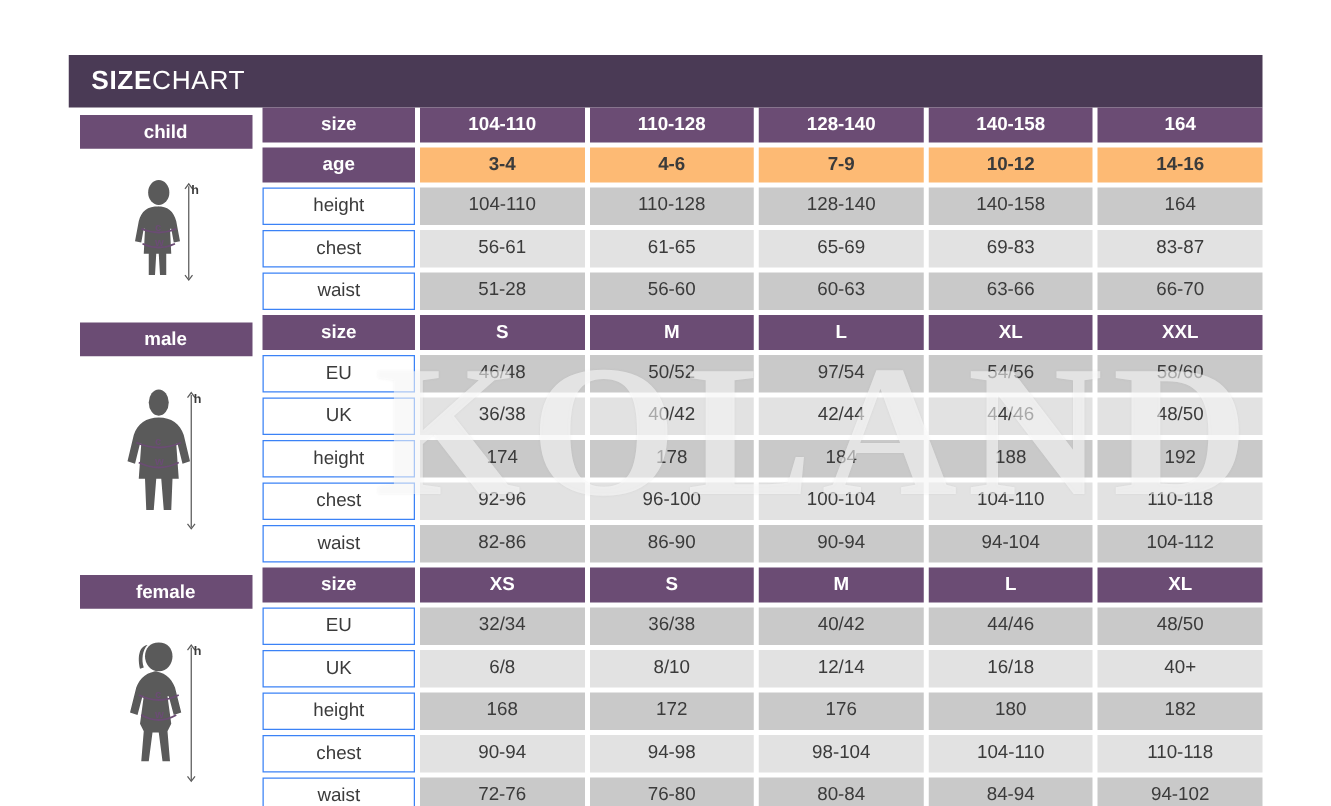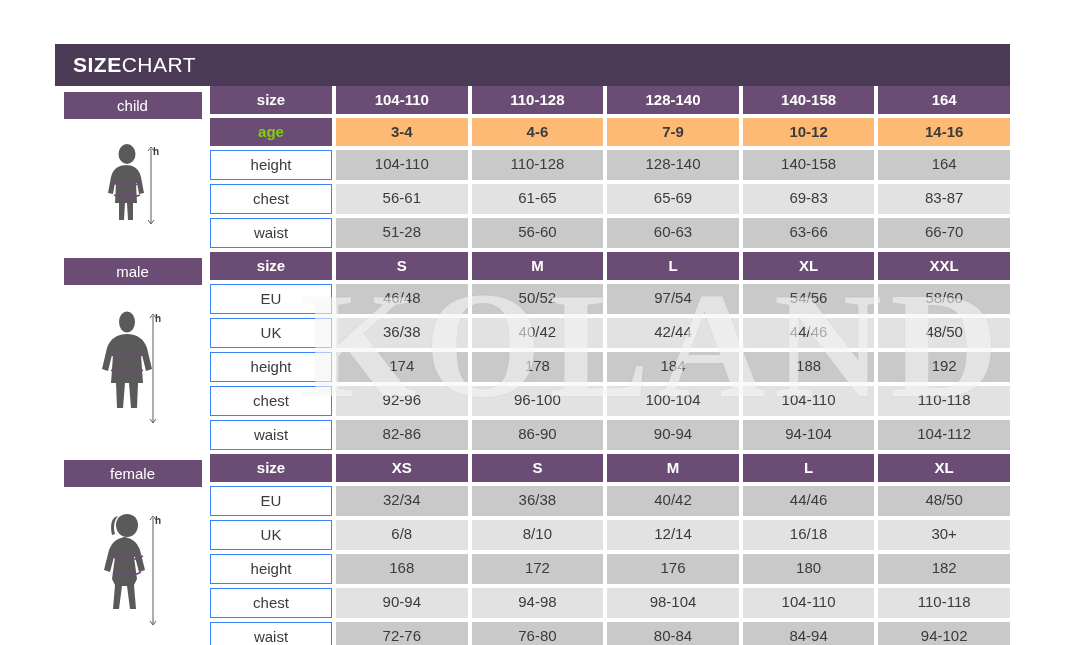--- a/index.html
+++ b/index.html
@@ -50,21 +50,21 @@
     display: flex;
     flex-direction: column;
     align-items: center;
   }
   .group-label {
     width: 138px;
     margin-top: 6px;
     background: #6b4c74;
     color: #ffffff;
     font-size: 15px;
-    font-weight: normal;
+    font-weight: bold;
     text-align: center;
     padding: 5px 0 5px 0;
     box-sizing: border-box;
   }
   .figure-wrap {
     flex: 1;
     display: flex;
     align-items: center;
     justify-content: center;
     padding-top: 2px;
@@ -109,21 +109,21 @@
     font-weight: bold;
     border: none;
   }
   .row.header .cell {
     background: #6b4c74;
     color: #ffffff;
     font-weight: bold;
   }
   .row.subheader .label-cell {
     background: #6b4c74;
-    color: #84cc16;
+    color: #ffffff;
     font-weight: bold;
     border: none;
     text-align: center;
   }
   .row.subheader .cell {
     background: #fdba74;
     color: #3b3b3b;
     font-weight: bold;
   }
   .row.data .cell.alt-dark { background: #c9c9c9; }
@@ -340,21 +340,21 @@
             <div class="cell alt-dark">40/42</div>
             <div class="cell alt-dark">44/46</div>
             <div class="cell alt-dark">48/50</div>
           </div>
           <div class="row data">
             <div class="label-cell">UK</div>
             <div class="cell alt-light">6/8</div>
             <div class="cell alt-light">8/10</div>
             <div class="cell alt-light">12/14</div>
             <div class="cell alt-light">16/18</div>
-            <div class="cell alt-light">30+</div>
+            <div class="cell alt-light">40+</div>
           </div>
           <div class="row data">
             <div class="label-cell">height</div>
             <div class="cell alt-dark">168</div>
             <div class="cell alt-dark">172</div>
             <div class="cell alt-dark">176</div>
             <div class="cell alt-dark">180</div>
             <div class="cell alt-dark">182</div>
           </div>
           <div class="row data">

